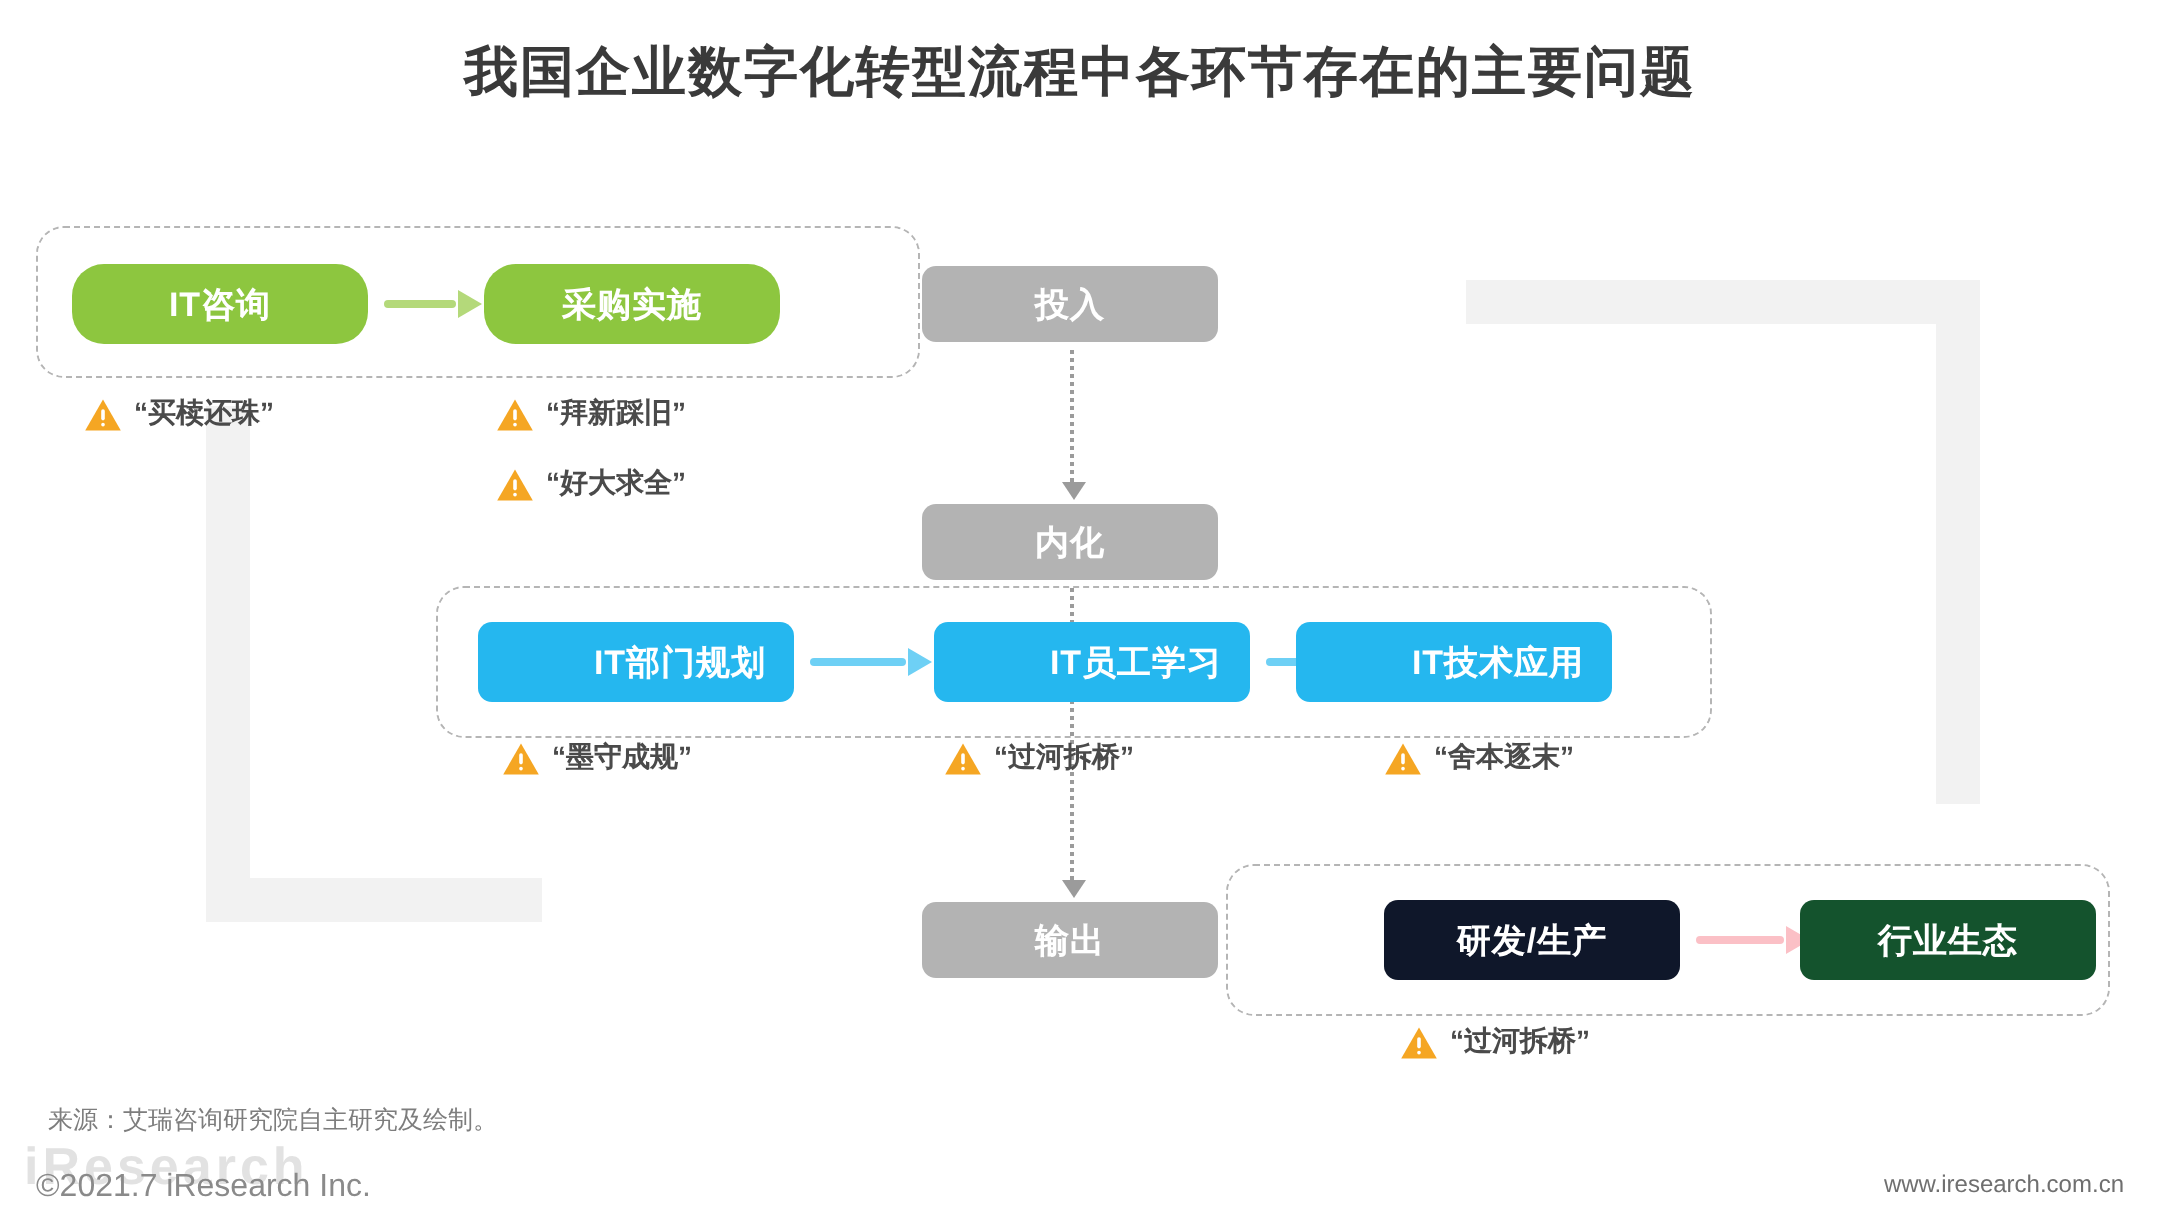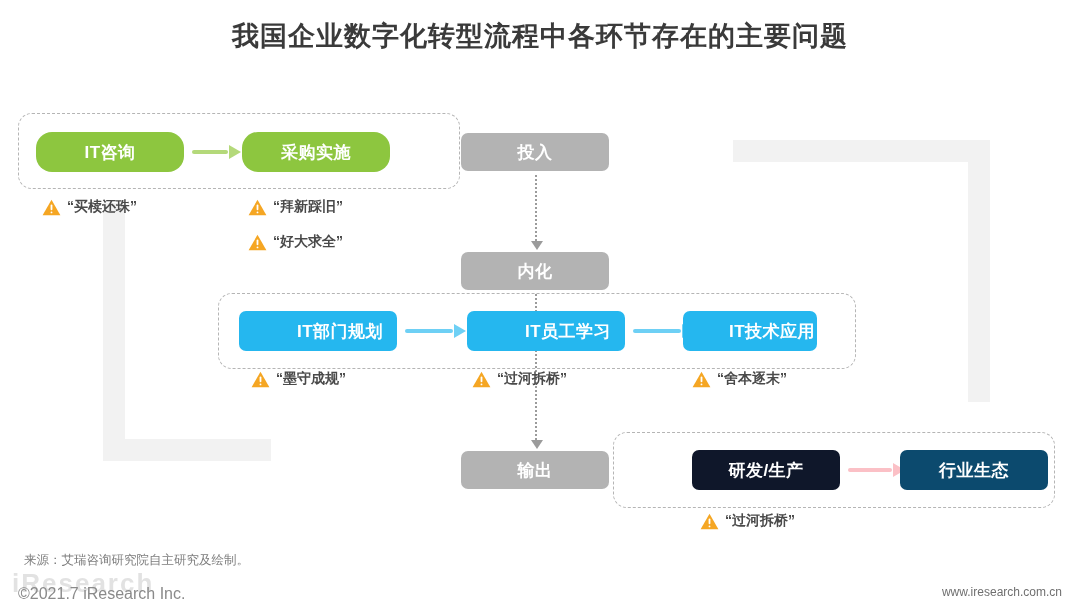--- a/index.html
+++ b/index.html
@@ -50,21 +50,21 @@
     justify-content: center;
     border-radius: 7px;
     color: #ffffff;
     font-size: 17px;
     font-weight: bold;
     letter-spacing: 0.5px;
   }
   .node.green  { background: #8dc63f; border-radius: 16px; }
   .node.blue   { background: #25b7ef; padding-left: 44px; }
   .node.pink   { background: #0f172a; }
-  .node.pinkd  { background: #0c4a6e; text-align: right; }
+  .node.pinkd  { background: #14532d; text-align: right; }
   .node.gray   { background: #b3b3b3; }
   .arrow-h {
     position: absolute;
     height: 4px;
     border-radius: 2px;
   }
   .arrow-h .shaft {
     position: absolute;
     left: 0; top: 0;
     height: 4px;
@@ -224,21 +224,21 @@
   <div class="node blue" style="left:239px; top:311px; width:158px; height:40px;">IT部门规划</div>
   <div class="arrow-h arrow-blue" style="left:405px; top:329px; width:60px;">
     <div class="shaft" style="width:48px;"></div>
     <div class="head"></div>
   </div>
   <div class="node blue" style="left:467px; top:311px; width:158px; height:40px;">IT员工学习</div>
   <div class="arrow-h arrow-blue" style="left:633px; top:329px; width:60px;">
     <div class="shaft" style="width:48px;"></div>
     <div class="head"></div>
   </div>
-  <div class="node blue" style="left:683px; top:311px; width:134px; height:40px;">IT技术应用</div>
+  <div class="node blue" style="left:648px; top:311px; width:158px; height:40px;">IT技术应用</div>
 
   <div class="issue" style="left:251px; top:370px;">
     <span class="warn">
       <svg width="19" height="17" viewBox="0 0 19 17">
           <path d="M9.5 0.8 L18.4 16.2 H0.6 Z" fill="#f5a623"></path>
           <rect x="8.6" y="5.6" width="1.8" height="5.6" rx="0.9" fill="#ffffff"></rect>
           <rect x="8.6" y="12.4" width="1.8" height="1.9" rx="0.9" fill="#ffffff"></rect>
         </svg>
     </span>
     <span>“墨守成规”</span>

